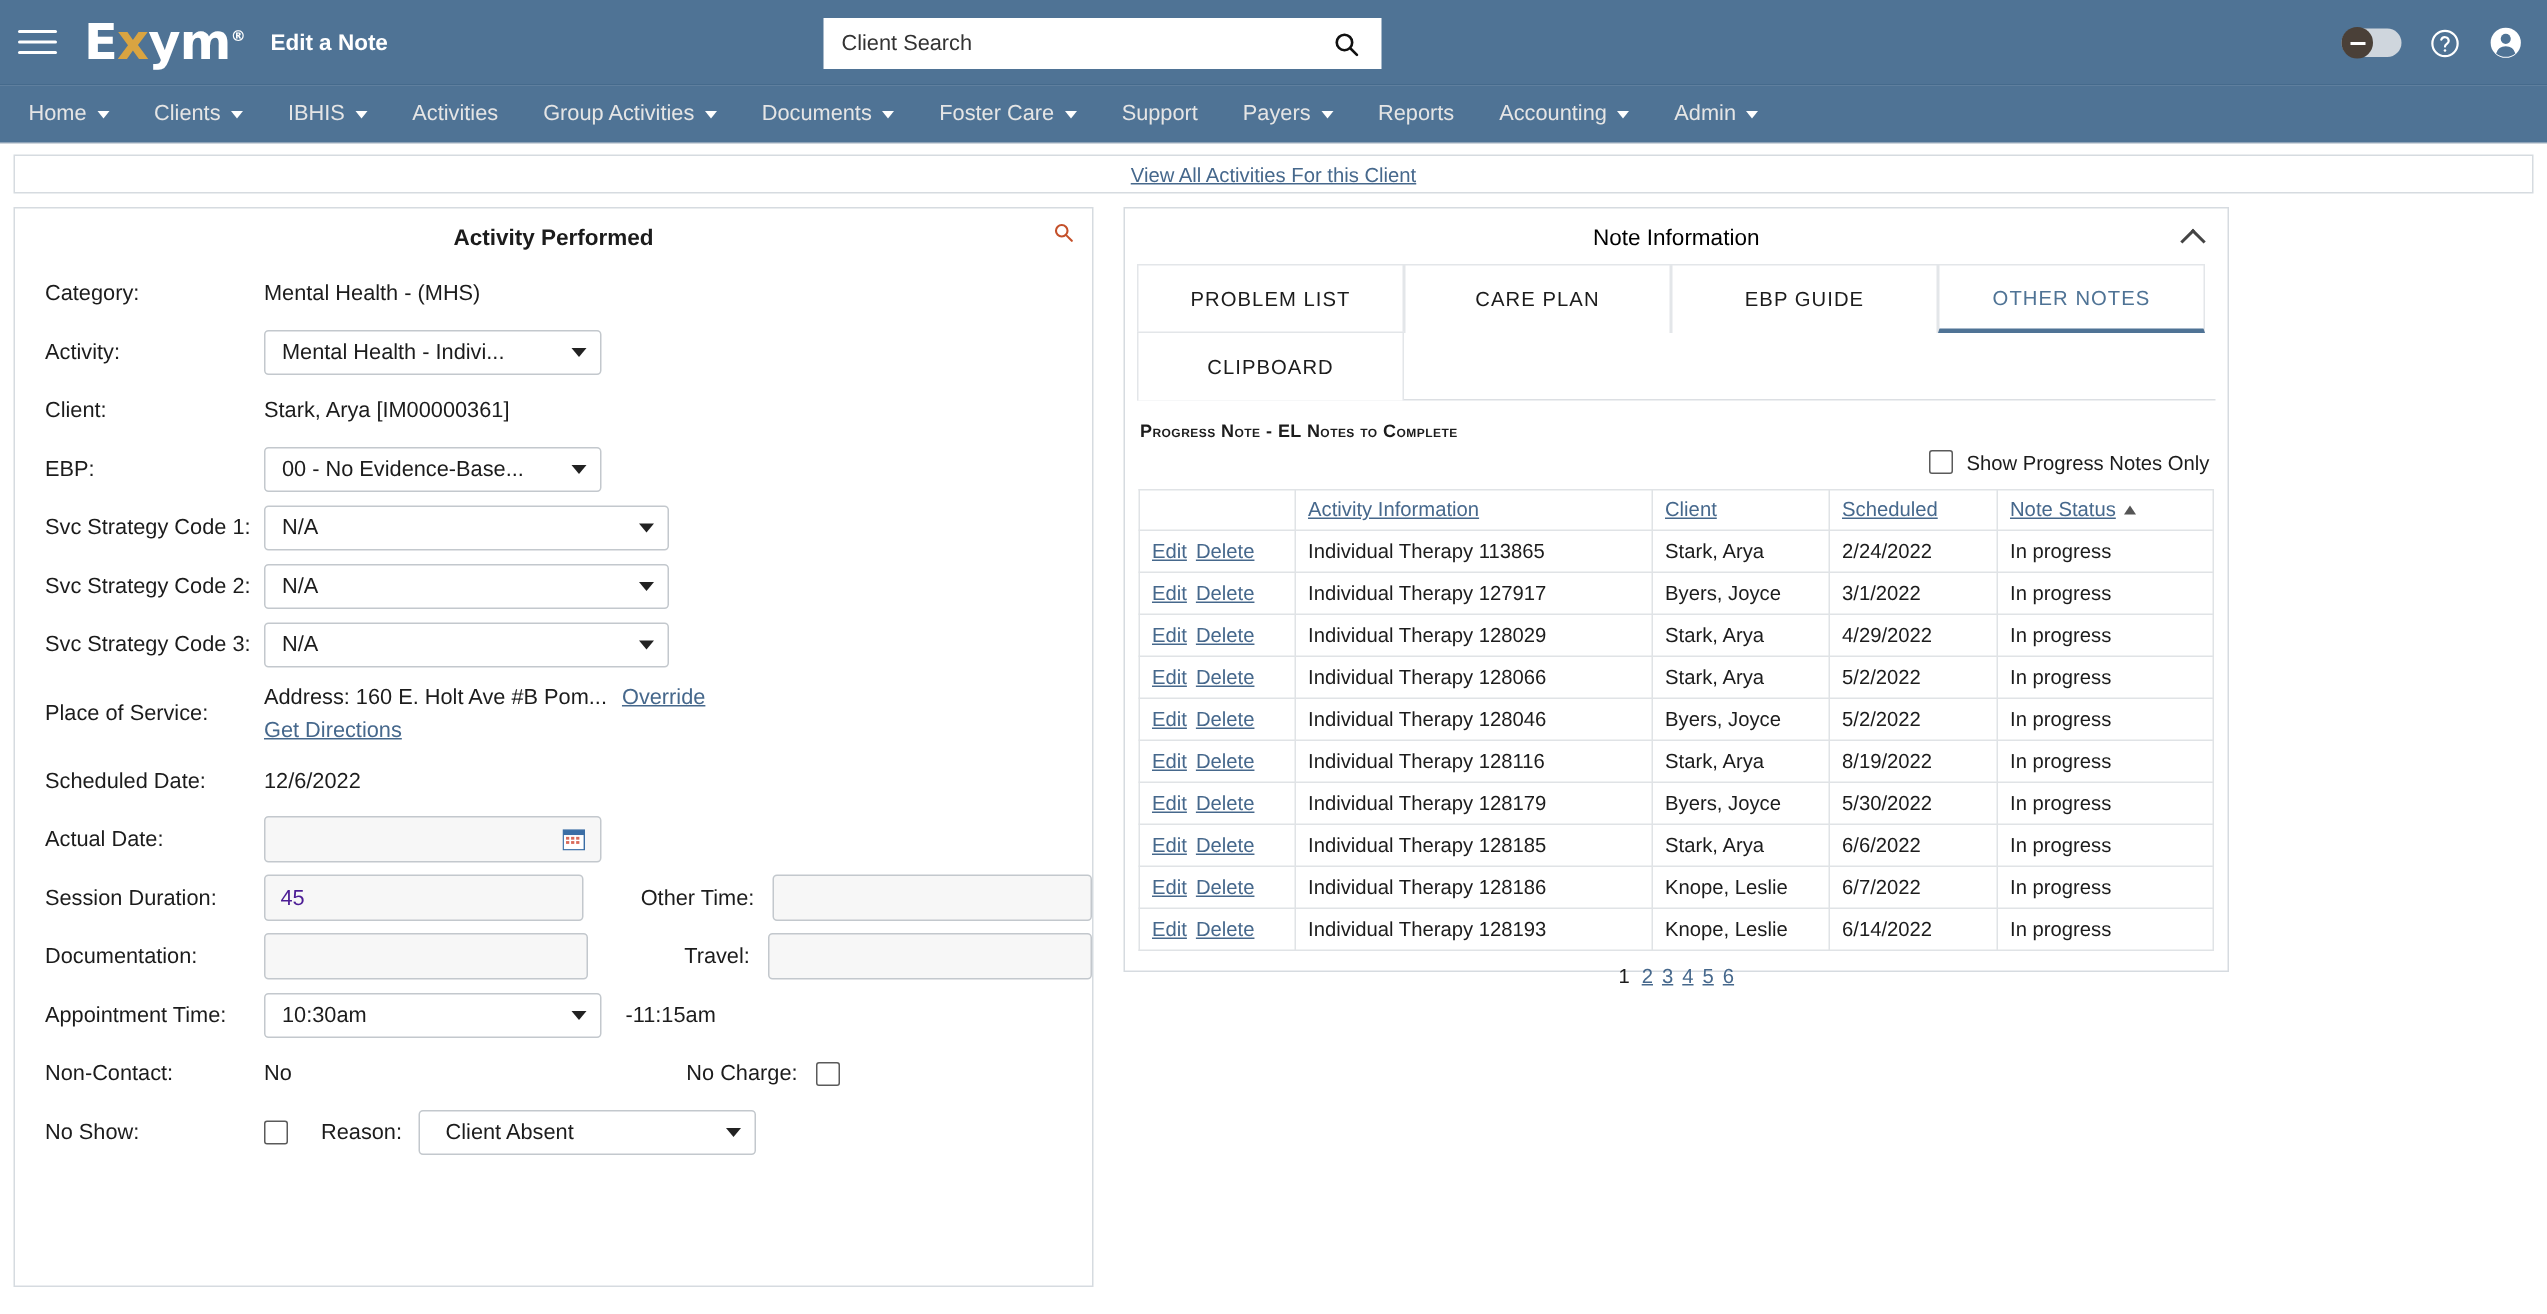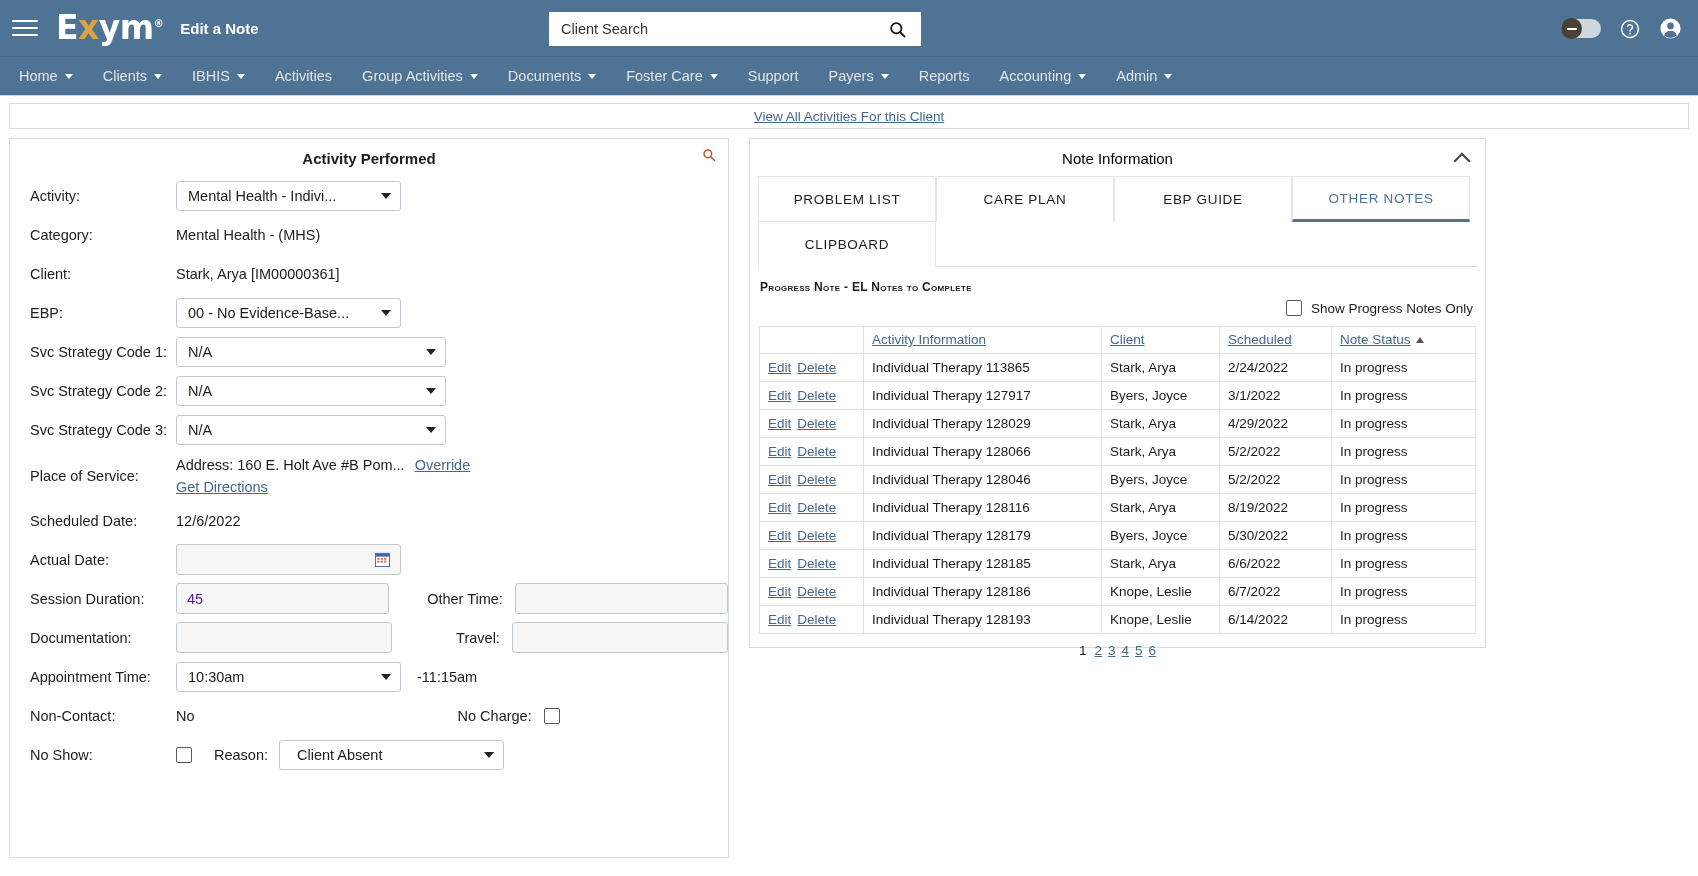--- a/index.html
+++ b/index.html
@@ -275,30 +275,30 @@
       <span>Activity Performed</span>
       <span class="mini-mag">
         <svg width="14" height="14" viewBox="0 0 24 24" fill="none" stroke="#c4502a" stroke-width="2.4">
           <circle cx="10" cy="10" r="6.6"></circle>
             <line x1="15" y1="15" x2="21.5" y2="21.5" stroke-linecap="round"></line>
         </svg>
       </span>
     </div>
 
     <div class="frow">
+      <div class="flabel">Category:</div>
+      <div class="fval">Mental Health - (MHS)</div>
+    </div>
+
+    <div class="frow">
       <div class="flabel">Activity:</div>
       <div class="sel w225">
         <span>Mental Health - Indivi...</span>
         <i class="cd"></i>
       </div>
-    </div>
-
-    <div class="frow">
-      <div class="flabel">Category:</div>
-      <div class="fval">Mental Health - (MHS)</div>
     </div>
 
     <div class="frow">
       <div class="flabel">Client:</div>
       <div class="fval">Stark, Arya [IM00000361]</div>
     </div>
 
     <div class="frow">
       <div class="flabel">EBP:</div>
       <div class="sel w225">

